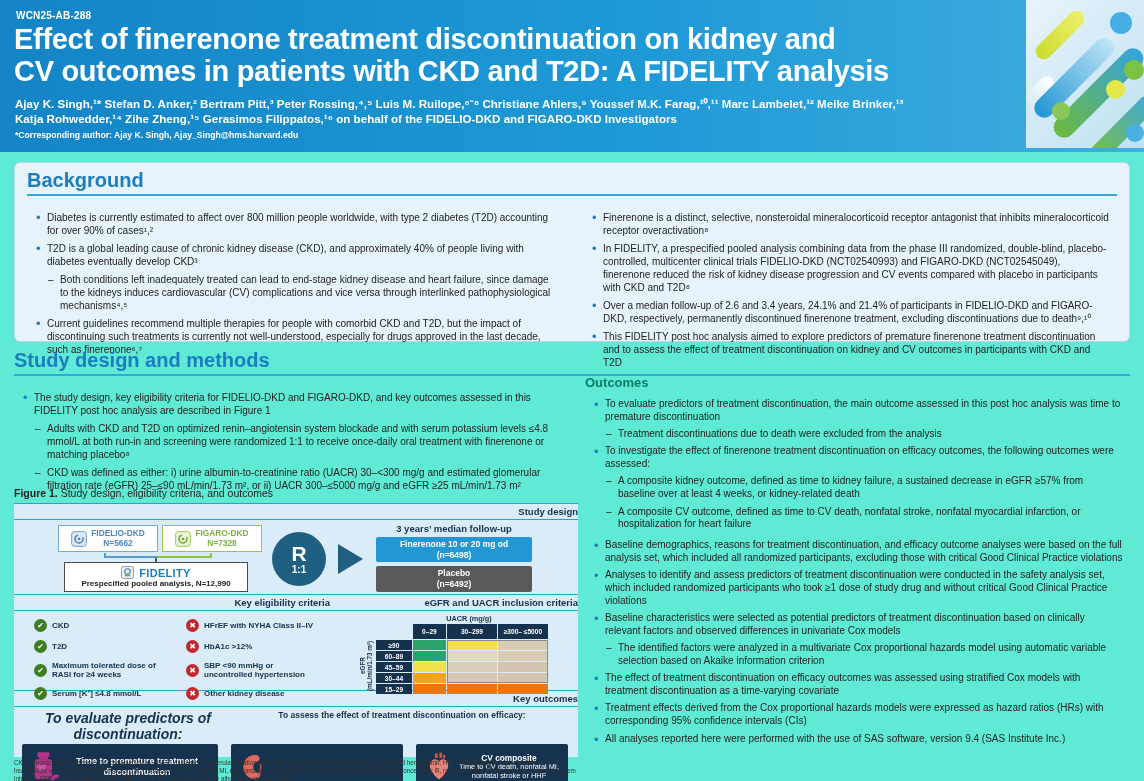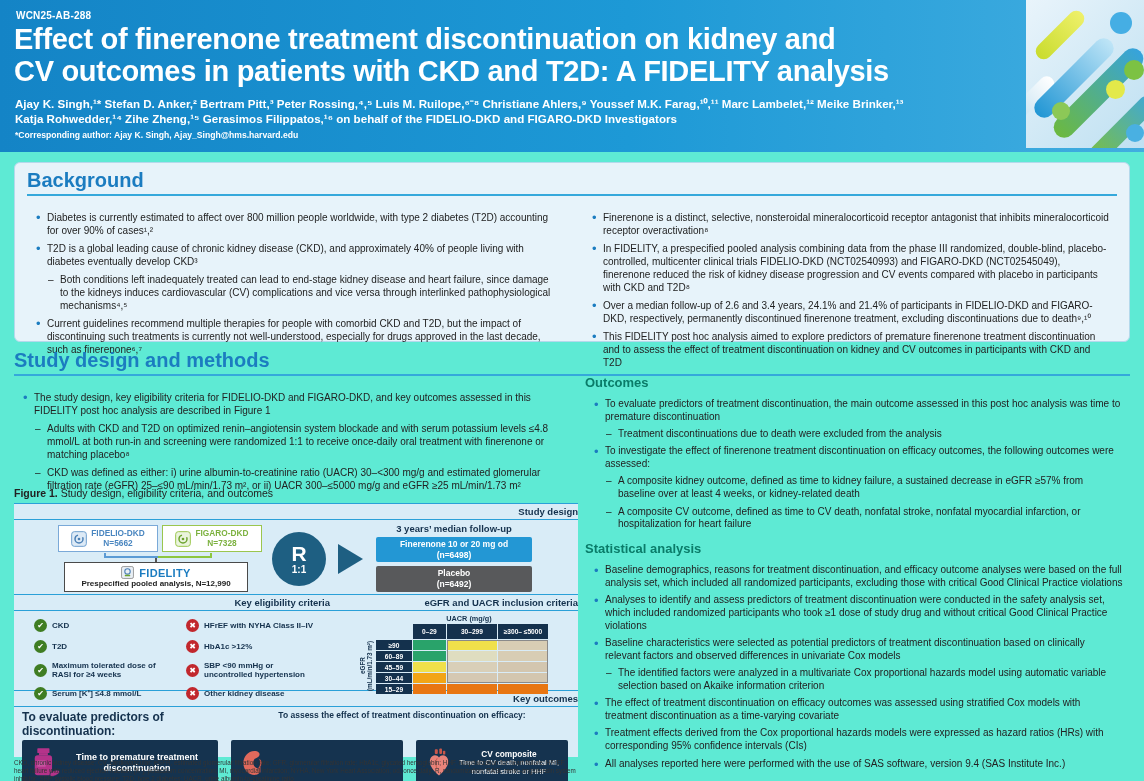--- a/index.html
+++ b/index.html
@@ -104,21 +104,21 @@
           text-align:center;line-height:1.1;align-self:flex-end;height:56px;}
   .kgrid{position:relative;display:grid;grid-template-columns:36px 33px 50px 50px;gap:1px;}
   .kh{background:#14314d;color:#fff;font-size:6.6px;font-weight:bold;display:flex;align-items:center;justify-content:center;
       text-align:center;line-height:1.1;height:15px;}
   .kh.empty{background:transparent;}
   .krl{background:#14314d;color:#fff;font-size:6.6px;font-weight:bold;display:flex;align-items:center;justify-content:center;height:10px;}
   .kcell{height:10px;}
   .k-outline{position:absolute;left:71px;top:16px;width:101px;height:43px;border:1.5px solid #8a8a8a;box-sizing:border-box;pointer-events:none;}
 
   .ko-labels{display:flex;margin:3px 8px 2px;}
-  .ko-lab1{width:212px;text-align:left;font-size:12px;font-weight:bold;color:#14314d;}
+  .ko-lab1{width:212px;text-align:center;font-size:14px;font-weight:bold;color:#14314d;font-style:italic;}
   .ko-lab2{flex:1;text-align:center;font-size:8.5px;font-weight:bold;color:#14314d;}
   .ko-boxes{display:flex;gap:13px;margin:1px 8px 0;}
   .kobox{background:#15334f;border-radius:2px;color:#fff;display:flex;align-items:center;height:46px;box-sizing:border-box;padding:3px 6px;}
   .kobox .kicon{flex:0 0 34px;display:flex;align-items:center;justify-content:center;}
   .kobox .ktxt{flex:1;text-align:center;line-height:1.25;}
   .ko1{width:196px;}
   .ko1 .ktxt{font-size:9px;font-weight:bold;}
   .ko2{width:172px;}
   .ko3{width:152px;}
   .ko-title{font-size:8.3px;font-weight:bold;}
@@ -376,21 +376,20 @@
 
   <div class="right-col">
     <div class="h2">Outcomes</div>
     <ul class="bl">
       <li class="l1">To evaluate predictors of treatment discontinuation, the main outcome assessed in this post hoc analysis was time to premature discontinuation</li>
       <li class="l2">Treatment discontinuations due to death were excluded from the analysis</li>
       <li class="l1">To investigate the effect of finerenone treatment discontinuation on efficacy outcomes, the following outcomes were assessed:</li>
       <li class="l2">A composite kidney outcome, defined as time to kidney failure, a sustained decrease in eGFR ≥57% from baseline over at least 4 weeks, or kidney-related death</li>
       <li class="l2">A composite CV outcome, defined as time to CV death, nonfatal stroke, nonfatal myocardial infarction, or hospitalization for heart failure</li>
     </ul>
-    <div class="h2" style="margin-top:10px;">Statistical analysis</div>
     <ul class="bl">
       <li class="l1">Baseline demographics, reasons for treatment discontinuation, and efficacy outcome analyses were based on the full analysis set, which included all randomized participants, excluding those with critical Good Clinical Practice violations</li>
       <li class="l1">Analyses to identify and assess predictors of treatment discontinuation were conducted in the safety analysis set, which included randomized participants who took ≥1 dose of study drug and without critical Good Clinical Practice violations</li>
       <li class="l1">Baseline characteristics were selected as potential predictors of treatment discontinuation based on clinically relevant factors and observed differences in univariate Cox models</li>
       <li class="l2">The identified factors were analyzed in a multivariate Cox proportional hazards model using automatic variable selection based on Akaike information criterion</li>
       <li class="l1">The effect of treatment discontinuation on efficacy outcomes was assessed using stratified Cox models with treatment discontinuation as a time-varying covariate</li>
       <li class="l1">Treatment effects derived from the Cox proportional hazards models were expressed as hazard ratios (HRs) with corresponding 95% confidence intervals (CIs)</li>
       <li class="l1">All analyses reported here were performed with the use of SAS software, version 9.4 (SAS Institute Inc.)</li>
     </ul>
   </div>

